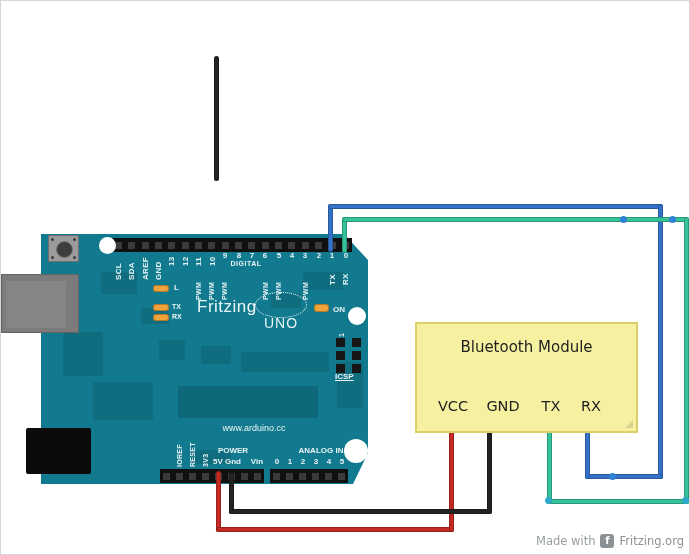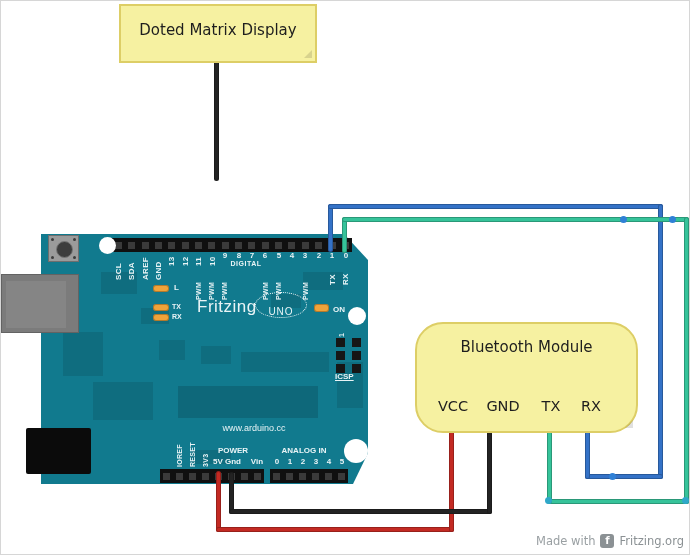--- a/index.html
+++ b/index.html
@@ -134,21 +134,21 @@
   <div class="led" style="left:152px;top:303px;width:16px;height:7px;"></div>
   <div class="led" style="left:152px;top:313px;width:16px;height:7px;"></div>
   <div class="led" style="left:313px;top:303px;width:15px;height:8px;"></div>
   <div class="silk" style="left:173px;top:283px;">L</div>
   <div class="silk" style="left:171px;top:302px;font-size:7px;">TX</div>
   <div class="silk" style="left:171px;top:312px;font-size:7px;">RX</div>
   <div class="silk" style="left:332px;top:305px;">ON</div>
 
   <div class="silk" style="left:196px;top:297px;font-size:17px;font-weight:400;letter-spacing:.5px;">Fritzing</div>
   <div class="part" style="left:254px;top:291px;width:52px;height:26px;border:1.5px dotted #fff;border-radius:50%;box-sizing:border-box;z-index:25;"></div>
-  <div class="silk" style="left:280px;top:306px;font-size:10px;font-weight:400;letter-spacing:1px;transform:translateX(-50%);">UNO</div>
+  <div class="silk" style="left:280px;top:315px;font-size:14px;font-weight:400;letter-spacing:1px;transform:translateX(-50%);">UNO</div>
   <div class="silk" style="left:253px;top:423px;font-size:9px;font-weight:400;transform:translateX(-50%);">www.arduino.cc</div>
 
   <div class="vlabel" style="left:114px;top:279px;">SCL</div>
   <div class="vlabel" style="left:127px;top:279px;">SDA</div>
   <div class="vlabel" style="left:141px;top:279px;">AREF</div>
   <div class="vlabel" style="left:154px;top:279px;">GND</div>
   <div class="vlabel" style="left:167px;top:265px;">13</div>
   <div class="vlabel" style="left:181px;top:265px;">12</div>
   <div class="vlabel" style="left:194px;top:265px;">11</div>
   <div class="vlabel" style="left:208px;top:265px;">10</div>
@@ -173,21 +173,21 @@
   <div class="vlabel" style="left:328px;top:284px;">TX</div>
   <div class="vlabel" style="left:341px;top:284px;">RX</div>
 
   <div class="vlabel" style="left:175px;top:466px;font-size:7px;">IOREF</div>
   <div class="vlabel" style="left:188px;top:466px;font-size:7px;">RESET</div>
   <div class="vlabel" style="left:201px;top:466px;font-size:7px;">3V3</div>
   <div class="silk cx" style="left:232px;top:446px;">POWER</div>
   <div class="silk cx" style="left:217px;top:457px;">5V</div>
   <div class="silk cx" style="left:232px;top:457px;">Gnd</div>
   <div class="silk cx" style="left:256px;top:457px;">Vin</div>
-  <div class="silk cx" style="left:303px;top:446px;">ANALOG IN</div>
+  <div class="silk cx" style="left:320px;top:446px;">ANALOG IN</div>
   <div class="silk cx" style="left:276px;top:457px;">0</div>
   <div class="silk cx" style="left:289px;top:457px;">1</div>
   <div class="silk cx" style="left:302px;top:457px;">2</div>
   <div class="silk cx" style="left:315px;top:457px;">3</div>
   <div class="silk cx" style="left:328px;top:457px;">4</div>
   <div class="silk cx" style="left:341px;top:457px;">5</div>
 
   <div class="wire" style="left: 213px; top: 55px; width: 5px; height: 125px; background-color: rgb(35, 35, 35);"></div>
 
   <div class="wire" style="left: 327px; top: 203px; width: 5px; height: 48px; background-color: rgb(52, 114, 199);"></div>
@@ -209,27 +209,23 @@
   <div class="wire" style="left: 228px; top: 471px; width: 5px; height: 42px; background-color: rgb(35, 35, 35);"></div>
   <div class="wire" style="left: 228px; top: 508px; width: 263px; height: 5px; background-color: rgb(35, 35, 35);"></div>
   <div class="wire" style="left: 486px; top: 430px; width: 5px; height: 83px; background-color: rgb(35, 35, 35);"></div>
 
   <div class="dot" style="left: 619px; top: 215px; background-color: rgb(47, 128, 214);"></div>
   <div class="dot" style="left: 668px; top: 215px; background-color: rgb(47, 128, 214);"></div>
   <div class="dot" style="left: 608px; top: 472px; background-color: rgb(47, 128, 214);"></div>
   <div class="dot" style="left: 544px; top: 496px; background-color: rgb(47, 168, 201);"></div>
   <div class="dot" style="left: 681px; top: 496px; background-color: rgb(47, 168, 201);"></div>
 
-  <div class="note" style="left: 118px; top: 3px; width: 198px; height: 59px; border-color: rgb(221, 206, 102); background-color: rgb(246, 241, 161);">
-    <div style="margin-top:15px;font-size:15px;">Doted Matrix Display</div>
-    <div class="grip"></div>
-  </div>
-
-
-  <div class="note" style="left: 414px; top: 321px; width: 223px; height: 111px; border-color: rgb(221, 206, 102); background-color: rgb(246, 241, 161); border-radius: 28px;">
+
+
+  <div class="note" style="left: 414px; top: 321px; width: 223px; height: 111px; border-color: rgb(221, 206, 102); background-color: rgb(246, 241, 161);">
     <div style="margin-top:14px;font-size:15px;">Bluetooth Module</div>
     <span class="btpin" style="left:36px;">VCC</span>
     <span class="btpin" style="left:86px;">GND</span>
     <span class="btpin" style="left:134px;">TX</span>
     <span class="btpin" style="left:174px;">RX</span>
     <div class="grip"></div>
   </div>
 
   <div class="footer">
     <span>Made with</span>

